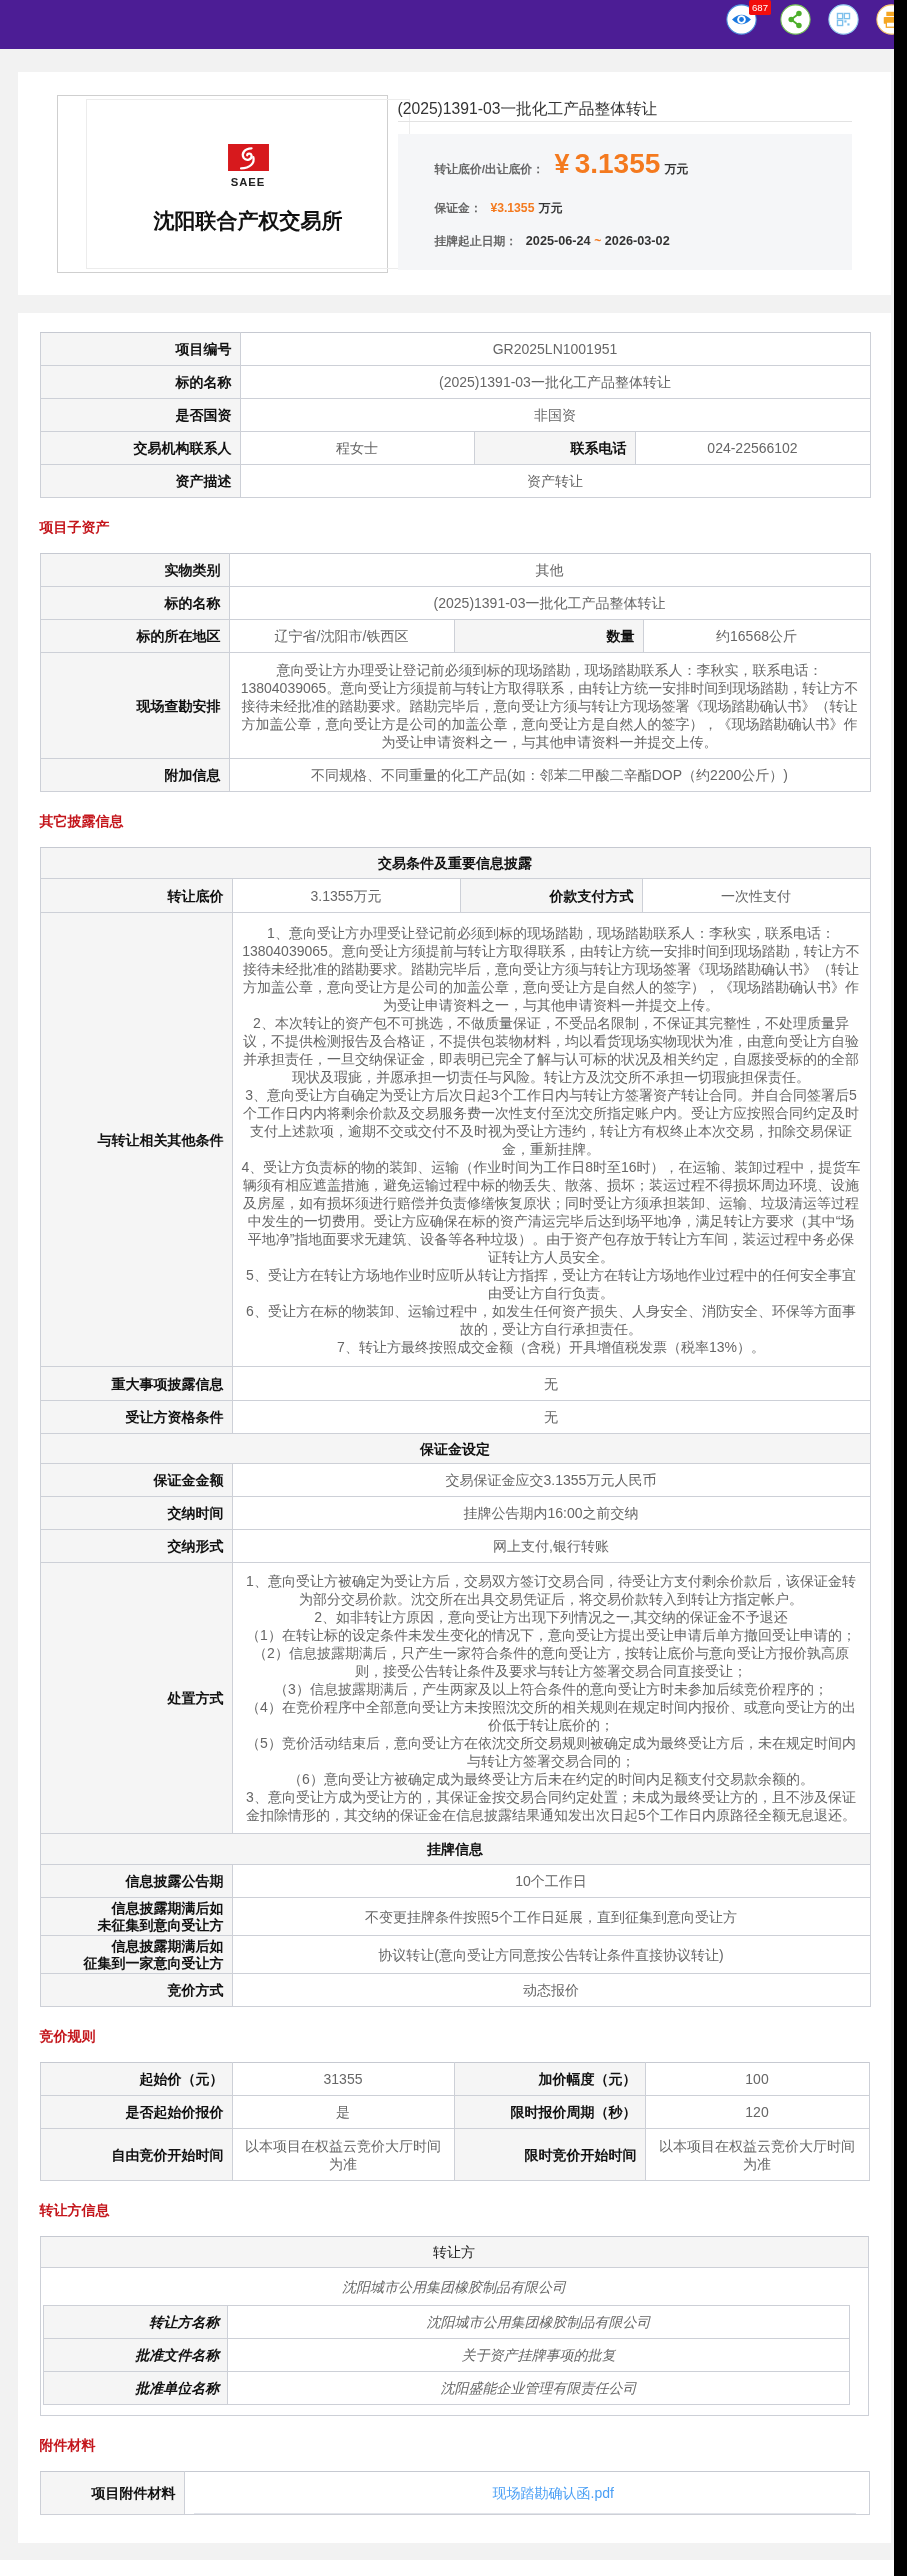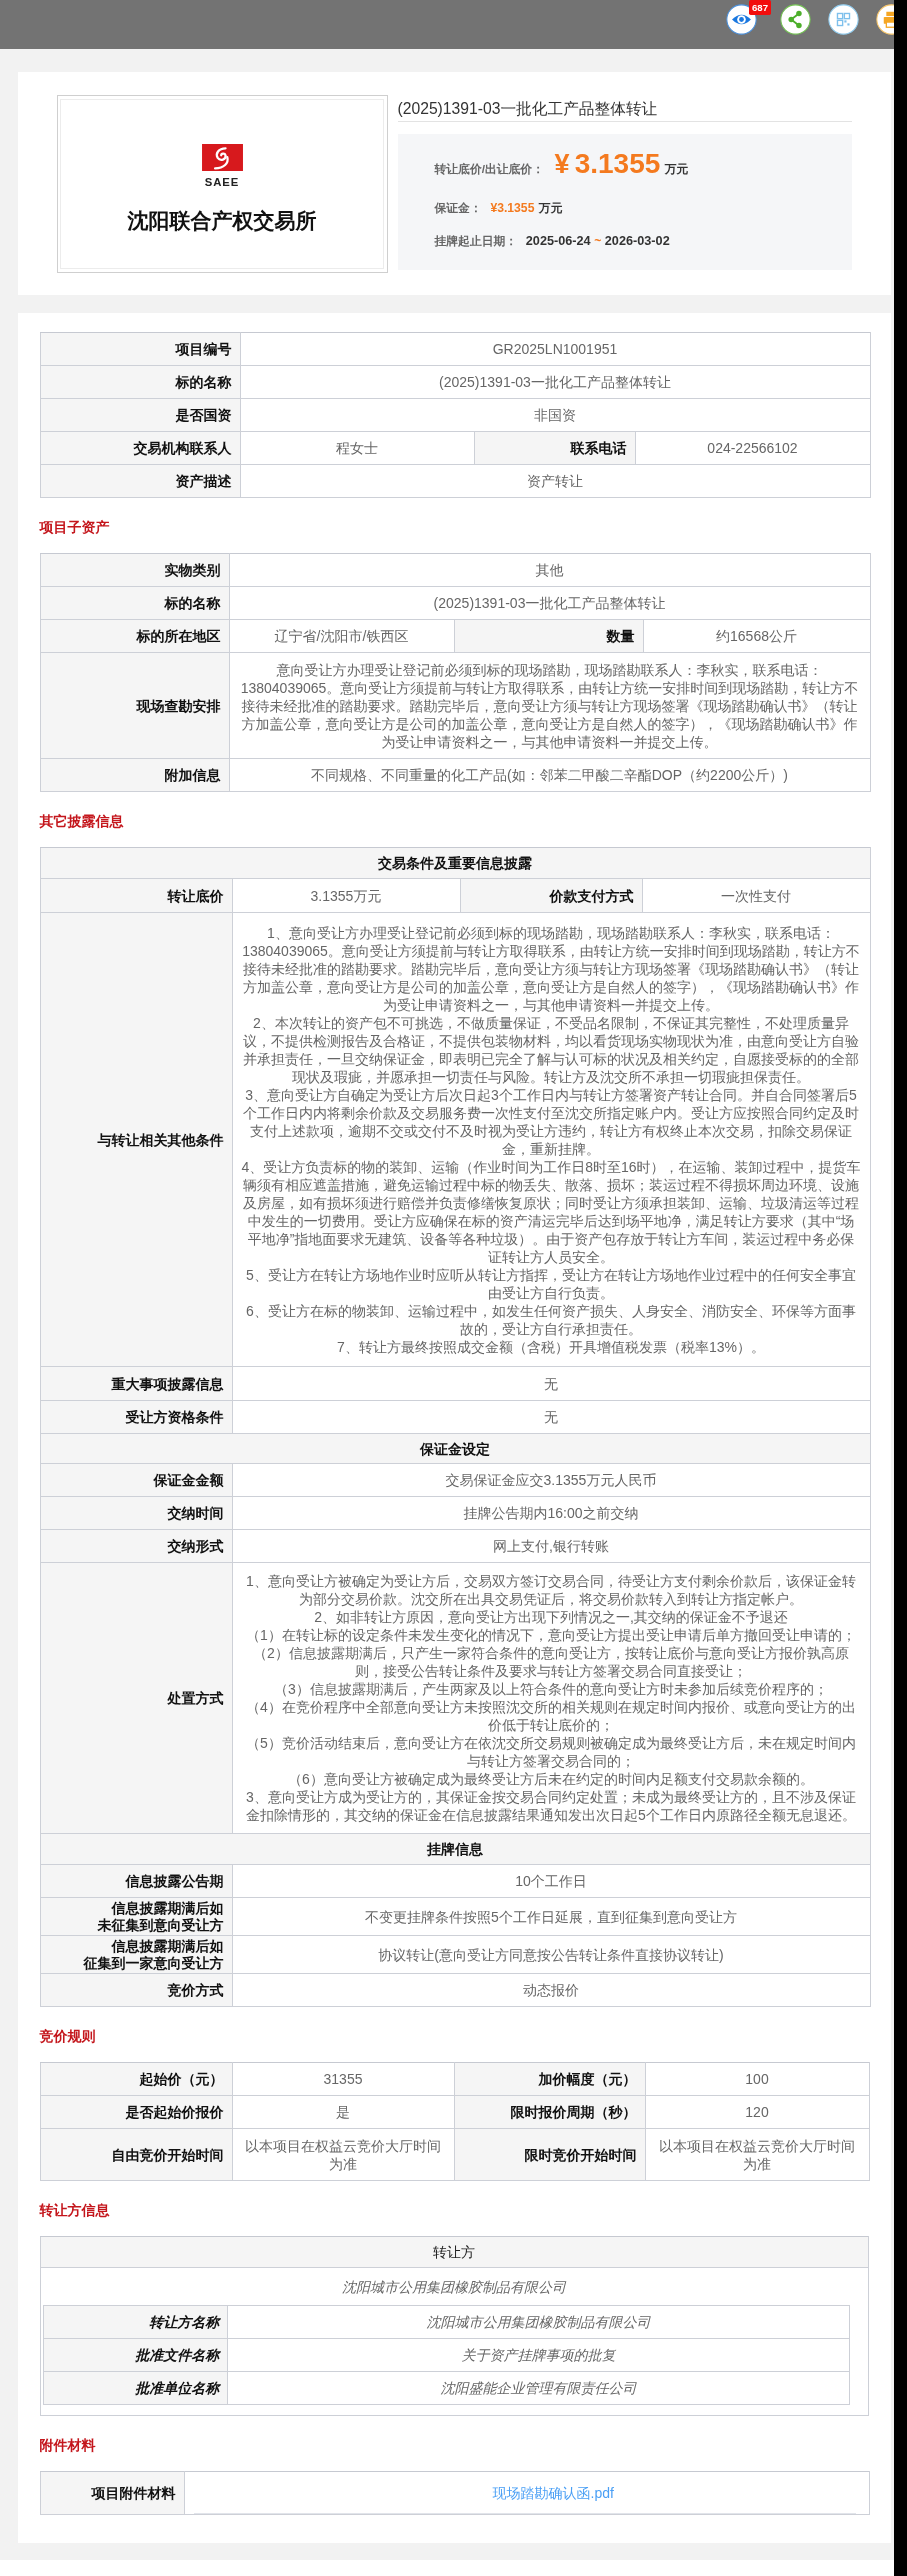--- a/index.html
+++ b/index.html
@@ -1,39 +1,39 @@
 <!DOCTYPE html>
 <html style="font-size:14px"><head>
 <meta charset="utf-8">
 <style>
 * { box-sizing: border-box; margin: 0; padding: 0; }
 html, body { width: 908px; height: 2576px; background: #000; overflow: hidden; }
 body { font-family: "Liberation Sans", "DejaVu Sans", sans-serif; color: #333; }
 .page { position: relative; width: 894px; height: 2576px; background: #fff; overflow: hidden; }
 
 
-.topbar { position: absolute; left: 0; top: 0; width: 894px; height: 49px; background: #737373; font-weight: bold; }
+.topbar { position: absolute; left: 0; top: 0; width: 894px; height: 49px; background: #4c1d95; }
 .tool { position: absolute; top: 4.4px; width: 31px; height: 31px; cursor: pointer; }
 .tool svg { display: block; width: 31px; height: 31px; }
 .tool-eye { left: 726px; }
 .tool-share { left: 780px; }
 .tool-qr { left: 828px; }
 .tool-print { left: 876px; }
 .badge { position: absolute; left: 749px; top: 0; width: 22px; height: 15px; background: #f20d0d; color: #fff;
   font-size: 9.6px; line-height: 15px; text-align: center; border-radius: 1.7px; }
 
 
 .gray { position: absolute; left: 0; top: 49px; width: 894px; height: 2511px; background: #f2f2f2; }
 .card { position: absolute; left: 17.5px; width: 873px; background: #fff; }
 .card-summary { top: 23px; height: 223px; }
 .card-detail { top: 264px; height: 2230px; padding: 19px 22px 0 22px; }
 
 
 .logo-box { position: absolute; left: 39px; top: 23px; width: 331px; height: 178px; border: 0.9px solid #cfcfcf; padding: 2.6px; }
-.logo-inner { position: relative; width: 100%; height: 100%; border: 0.9px solid #ececec; }
+.logo-inner { position: relative; width: 100%; height: 100%; border: 0.9px solid #ececec; margin-left: 26px; }
 .logo-mark { position: absolute; left: 141px; top: 44px; width: 41px; height: 27px; }
 .logo-abbr { position: absolute; left: 0; top: 76px; width: 100%; text-align: center; font-size: 11.3px; font-weight: bold;
   color: #222; letter-spacing: 0.9px; line-height: 12.2px; }
 .logo-name { position: absolute; left: 0; top: 108px; width: 100%; text-align: center; font-family: "DejaVu Serif", "Liberation Serif", serif;
   font-size: 21px; font-weight: bold; color: #111; line-height: 26px; }
 .proj-title { position: absolute; left: 380px; top: 26px; width: 454px; height: 24.4px; font-size: 15.7px; line-height: 21px;
   color: #333; border-bottom: 0.9px solid #e3e3e3; white-space: nowrap; }
 .price-box { position: absolute; left: 380px; top: 62px; width: 454px; height: 136px; background: #f5f6f8; }
 .pline { position: absolute; left: 37px; display: flex; align-items: baseline; white-space: nowrap; font-weight: bold; }
 .pline-1 { top: 14px; height: 38px; }

